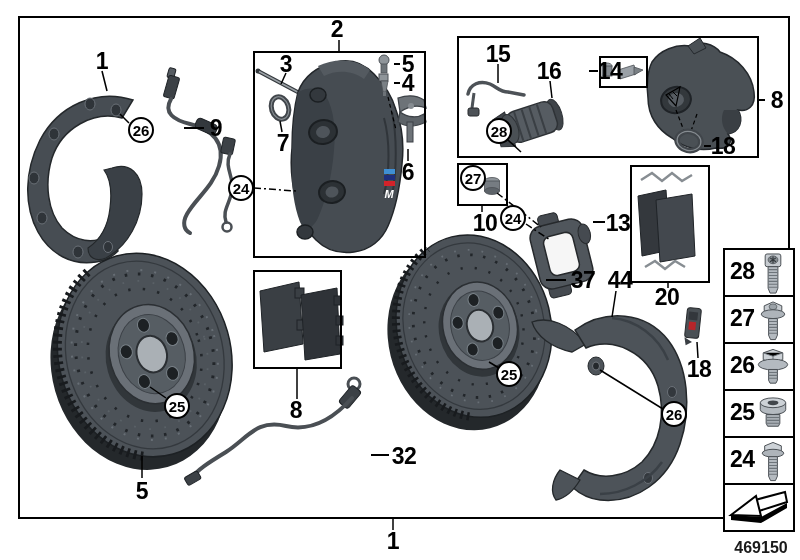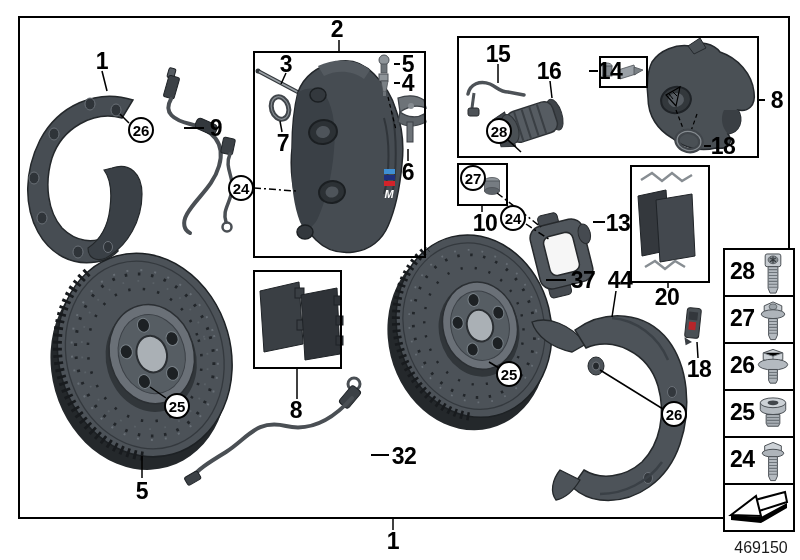--- a/index.html
+++ b/index.html
@@ -10,21 +10,21 @@
   .frame{position:absolute;border:2px solid #000;box-sizing:border-box;z-index:0;}
   .co{position:absolute;transform:translate(-50%,-50%);font-weight:bold;font-size:23px;
       color:#000;z-index:5;letter-spacing:-0.5px;white-space:nowrap;}
   .cc{position:absolute;transform:translate(-50%,-50%);width:26px;height:26px;border:2.5px solid #000;
       border-radius:50%;background:#fff;font-weight:bold;font-size:15px;display:flex;align-items:center;
       justify-content:center;z-index:5;box-sizing:border-box;}
   .scell{position:absolute;left:723px;width:72px;height:49px;border:2px solid #000;background:#fff;
          box-sizing:border-box;z-index:6;}
   .scell .num{position:absolute;left:5px;top:8px;font-weight:bold;font-size:23px;letter-spacing:-0.5px;}
   .scell svg{position:absolute;right:2px;top:2px;}
-  .docnum{position:absolute;transform:translate(-50%,-50%);font-size:16px;color:#1a1a1a;z-index:6;}
+  .docnum{position:absolute;transform:translate(-50%,-50%);font-size:16px;color:#1a1a1a;z-index:6;font-weight:bold;}
   .stripe-b{fill:var(--m_blue,#3f8fd4);} .stripe-n{fill:var(--m_navy,#1e2f7d);}
   .stripe-r{fill:var(--m_red,#d2232a);} .marker-red{fill:var(--marker_red,#b6252a);}
 </style>
 </head>
 <body>
 
 <div class="canvas">
 
   <svg class="art" width="800" height="560" viewBox="0 0 800 560">
 

